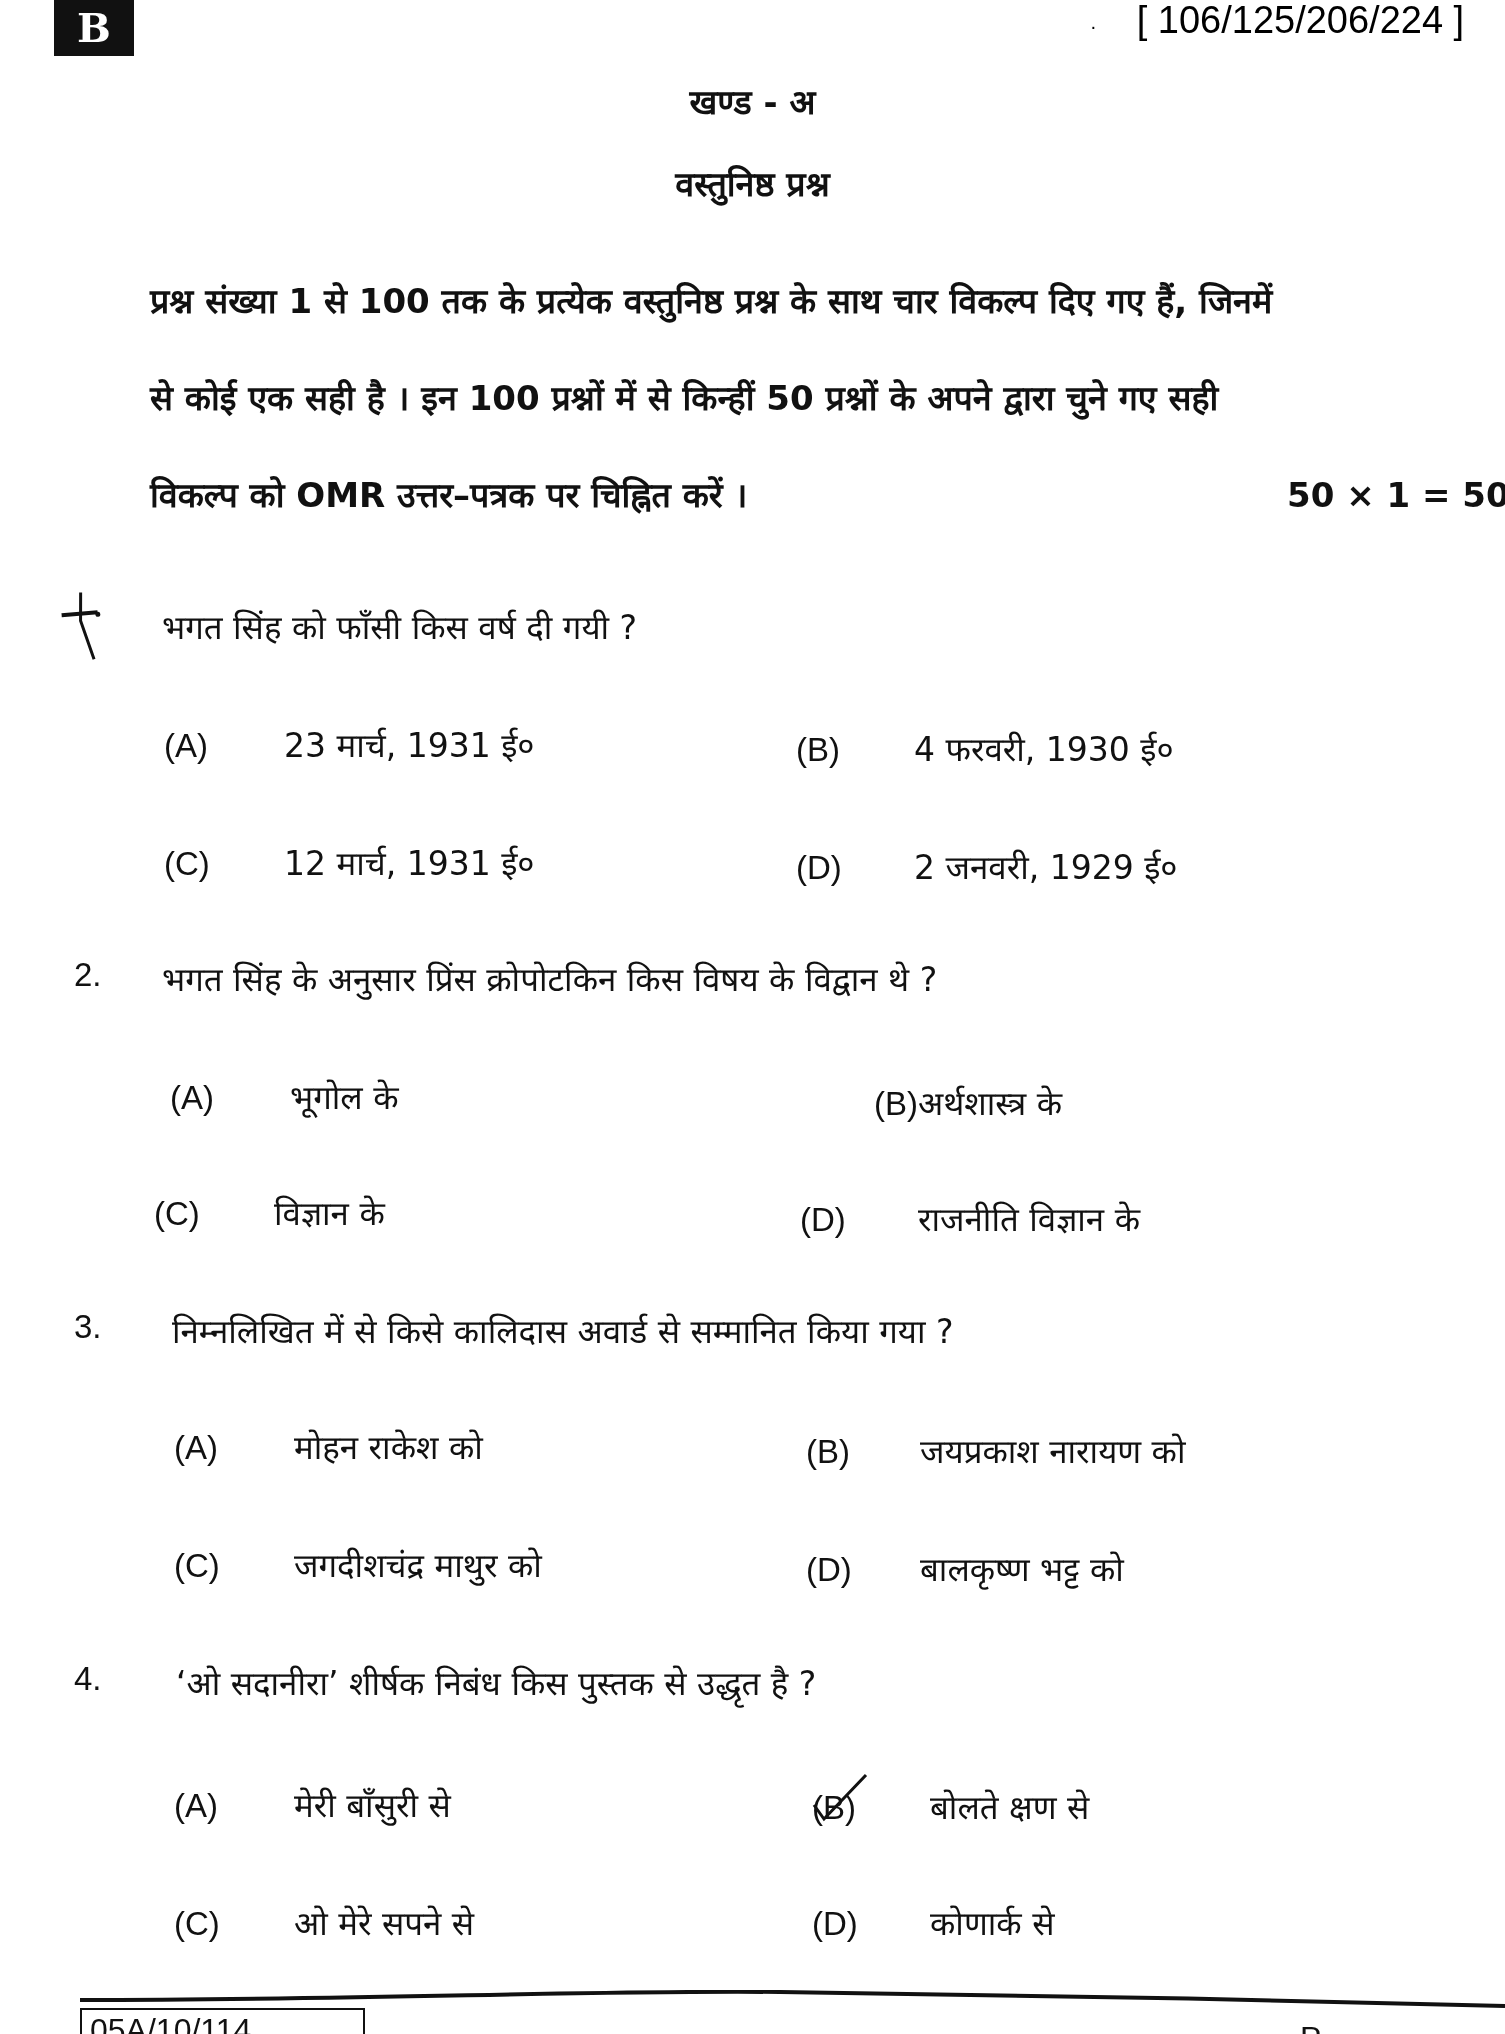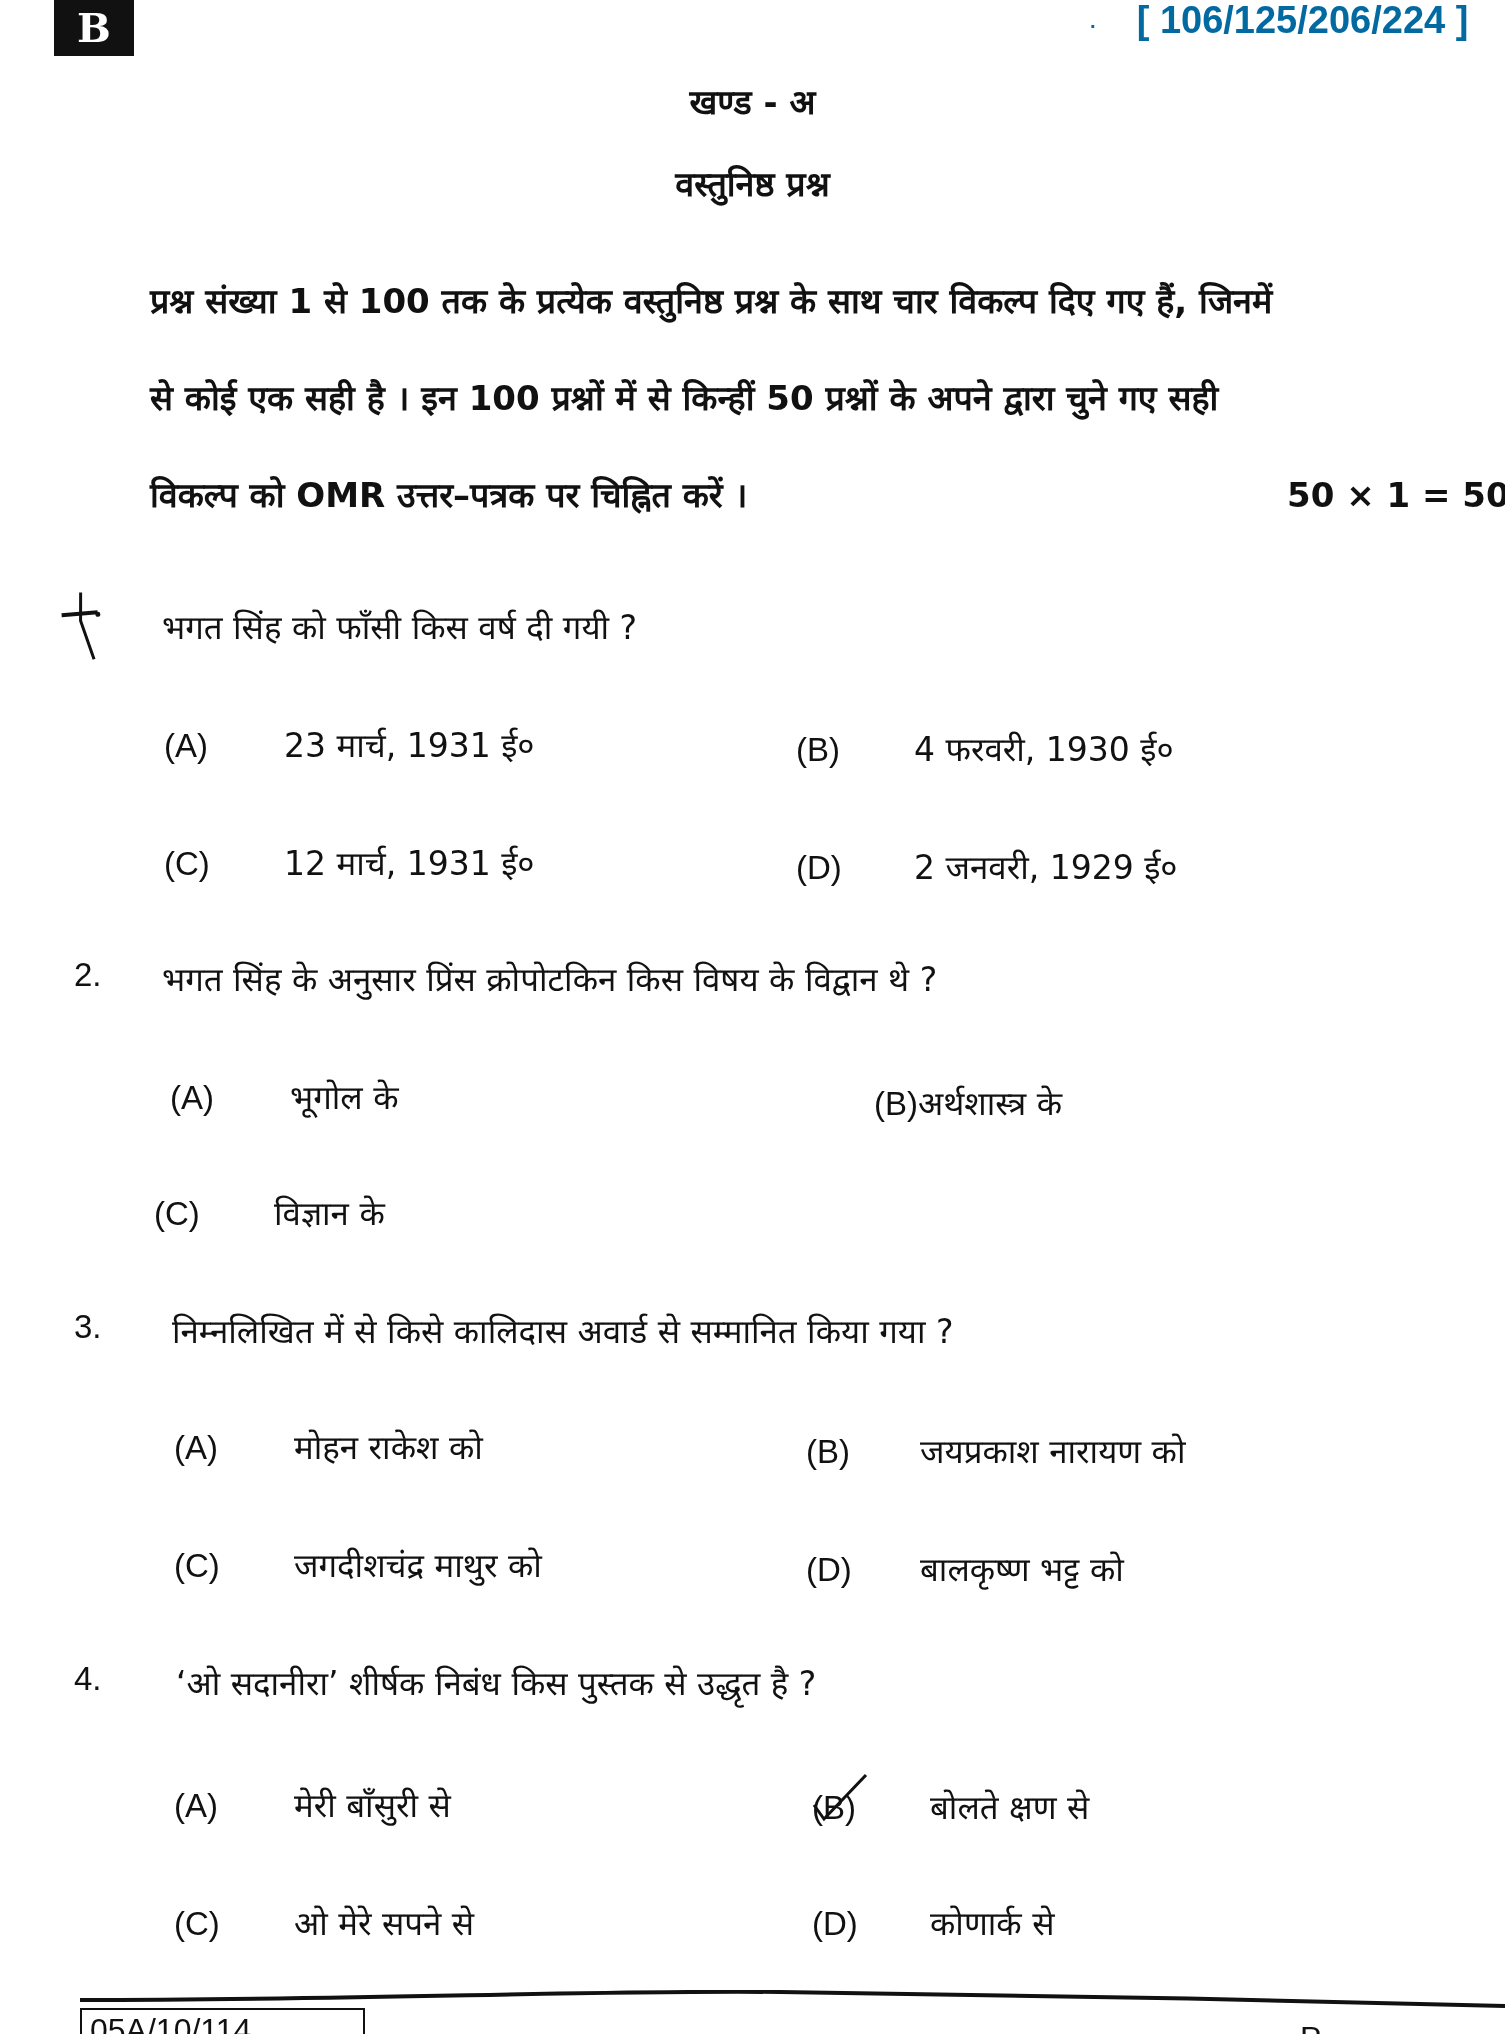--- a/index.html
+++ b/index.html
@@ -36,23 +36,22 @@
       line-height: 56px;
       text-align: center;
     }
     .paper-code {
       position: absolute;
       left: 1090px;
       top: 0px;
       font-family: "Liberation Sans", "DejaVu Sans", sans-serif;
       font-size: 38px;
       line-height: 40px;
-      color: #0369a1;
-      white-space: nowrap;
-      font-weight: bold;
+      color: #000000;
+      white-space: nowrap;
     }
     .paper-code .dot {
       display: inline-block;
       margin-right: 40px;
       font-size: 20px;
     }
     .section-title {
       position: absolute;
       left: 0;
       width: 1505px;
@@ -220,20 +219,23 @@
   </div>
   <div class="option" style="left:170px;top:1074px;">
     <span class="opt-label">(A)</span><span class="opt-text">भूगोल के</span>
   </div>
   <div class="option" style="left:800px;top:1080px;text-align:right;">
     <span class="opt-label" style="width:118px;">(B)</span><span class="opt-text">अर्थशास्त्र के</span>
   </div>
   <div class="option" style="left:154px;top:1190px;">
     <span class="opt-label">(C)</span><span class="opt-text">विज्ञान के</span>
   </div>
+  <div class="option" style="left:800px;top:1196px;">
+    <span class="opt-label" style="width:118px;">(D)</span><span class="opt-text">राजनीति विज्ञान के</span>
+  </div>
 
   <div class="question" style="top:1308px;">
     <span class="q-num">3.</span>
     <span class="q-text" style="left:172px;">निम्नलिखित में से किसे कालिदास अवार्ड से सम्मानित किया गया ?</span>
   </div>
   <div class="option" style="left:174px;top:1424px;">
     <span class="opt-label">(A)</span><span class="opt-text">मोहन राकेश को</span>
   </div>
   <div class="option" style="left:806px;top:1428px;">
     <span class="opt-label" style="width:114px;">(B)</span><span class="opt-text">जयप्रकाश नारायण को</span>

